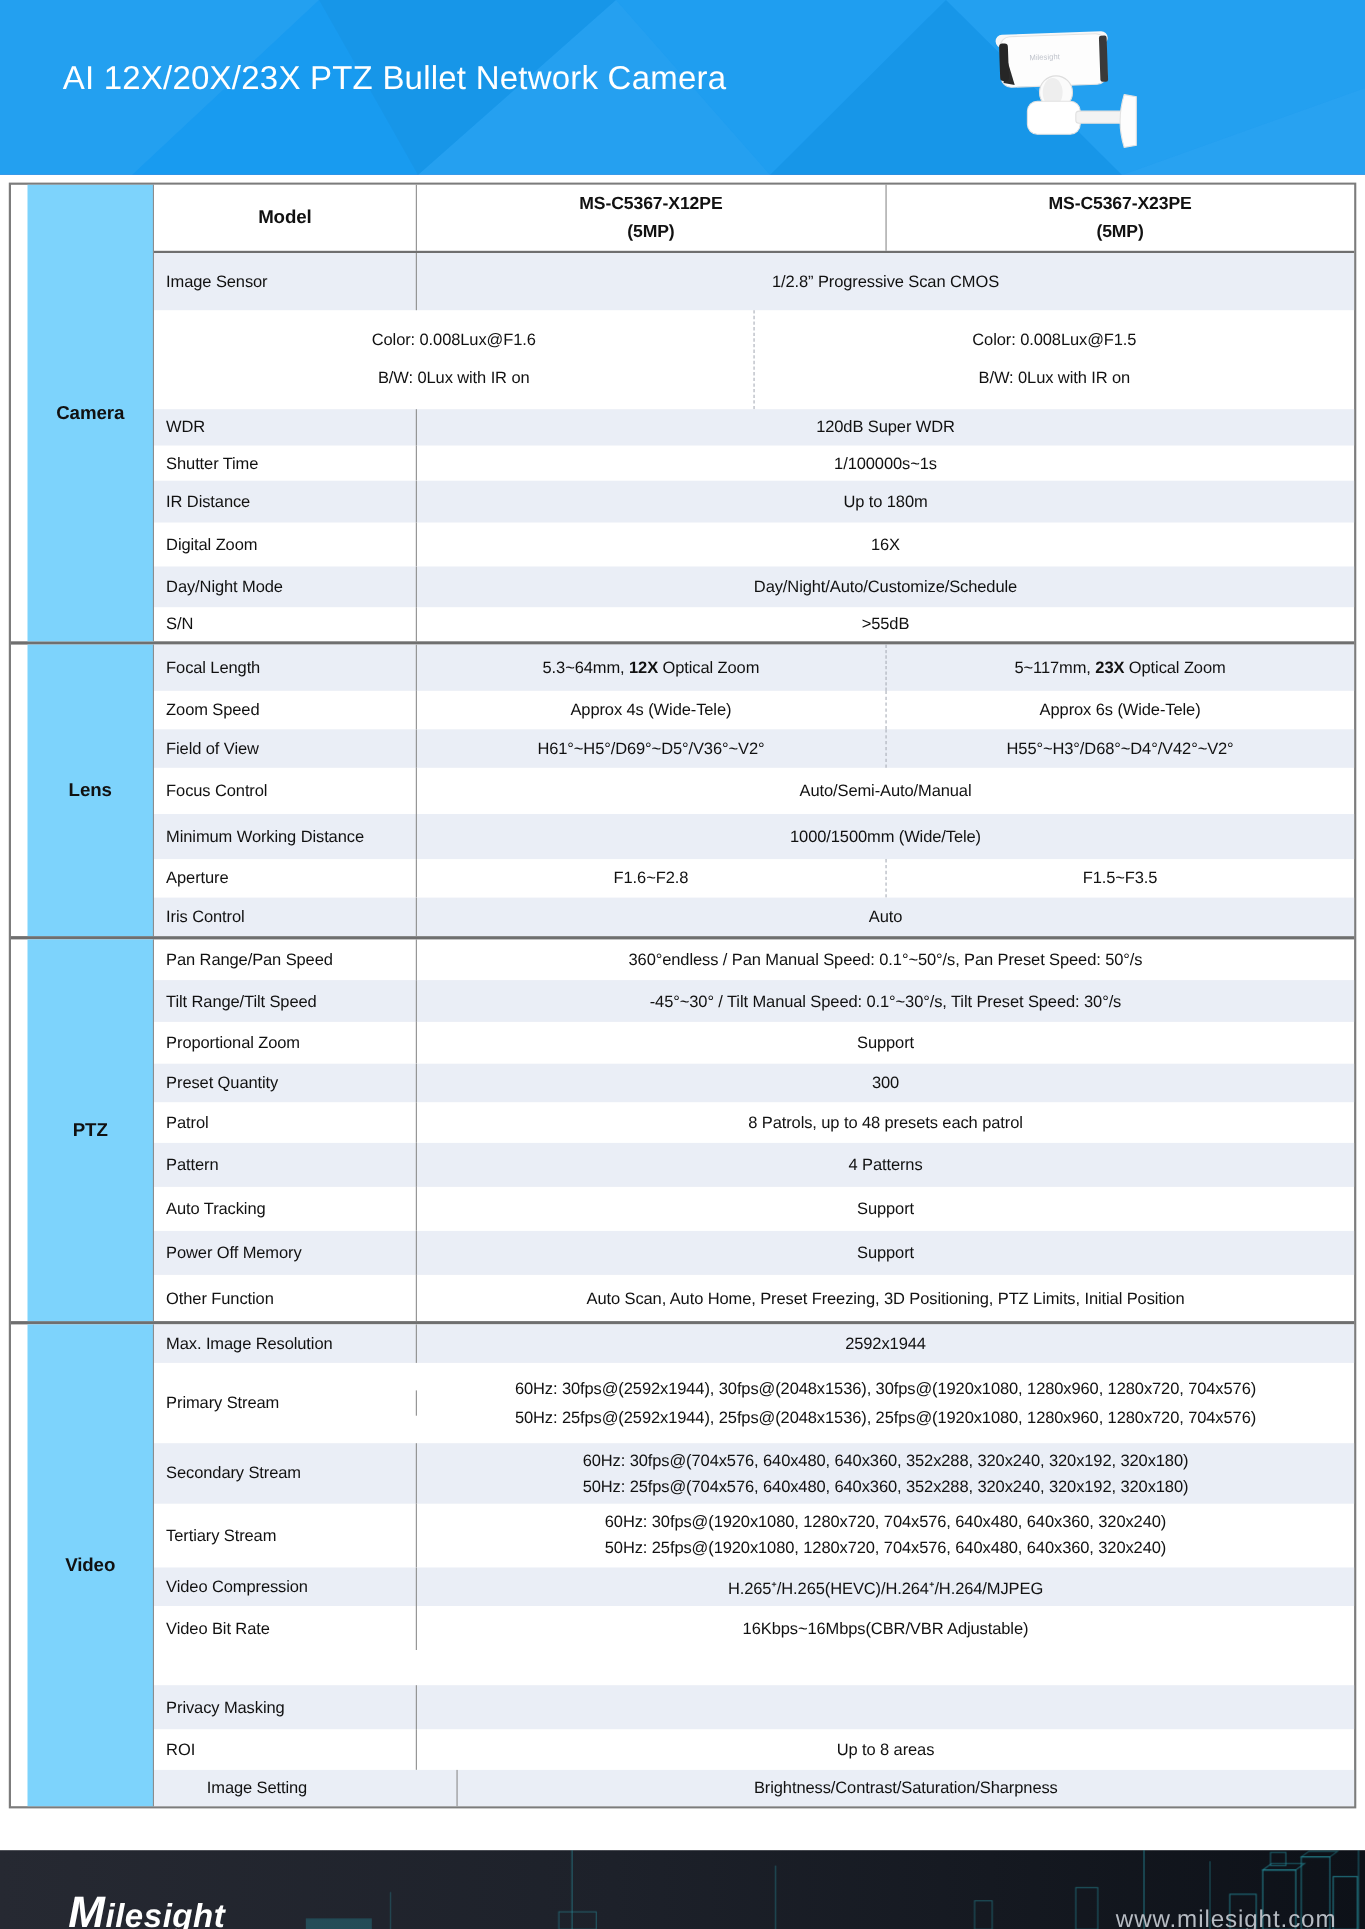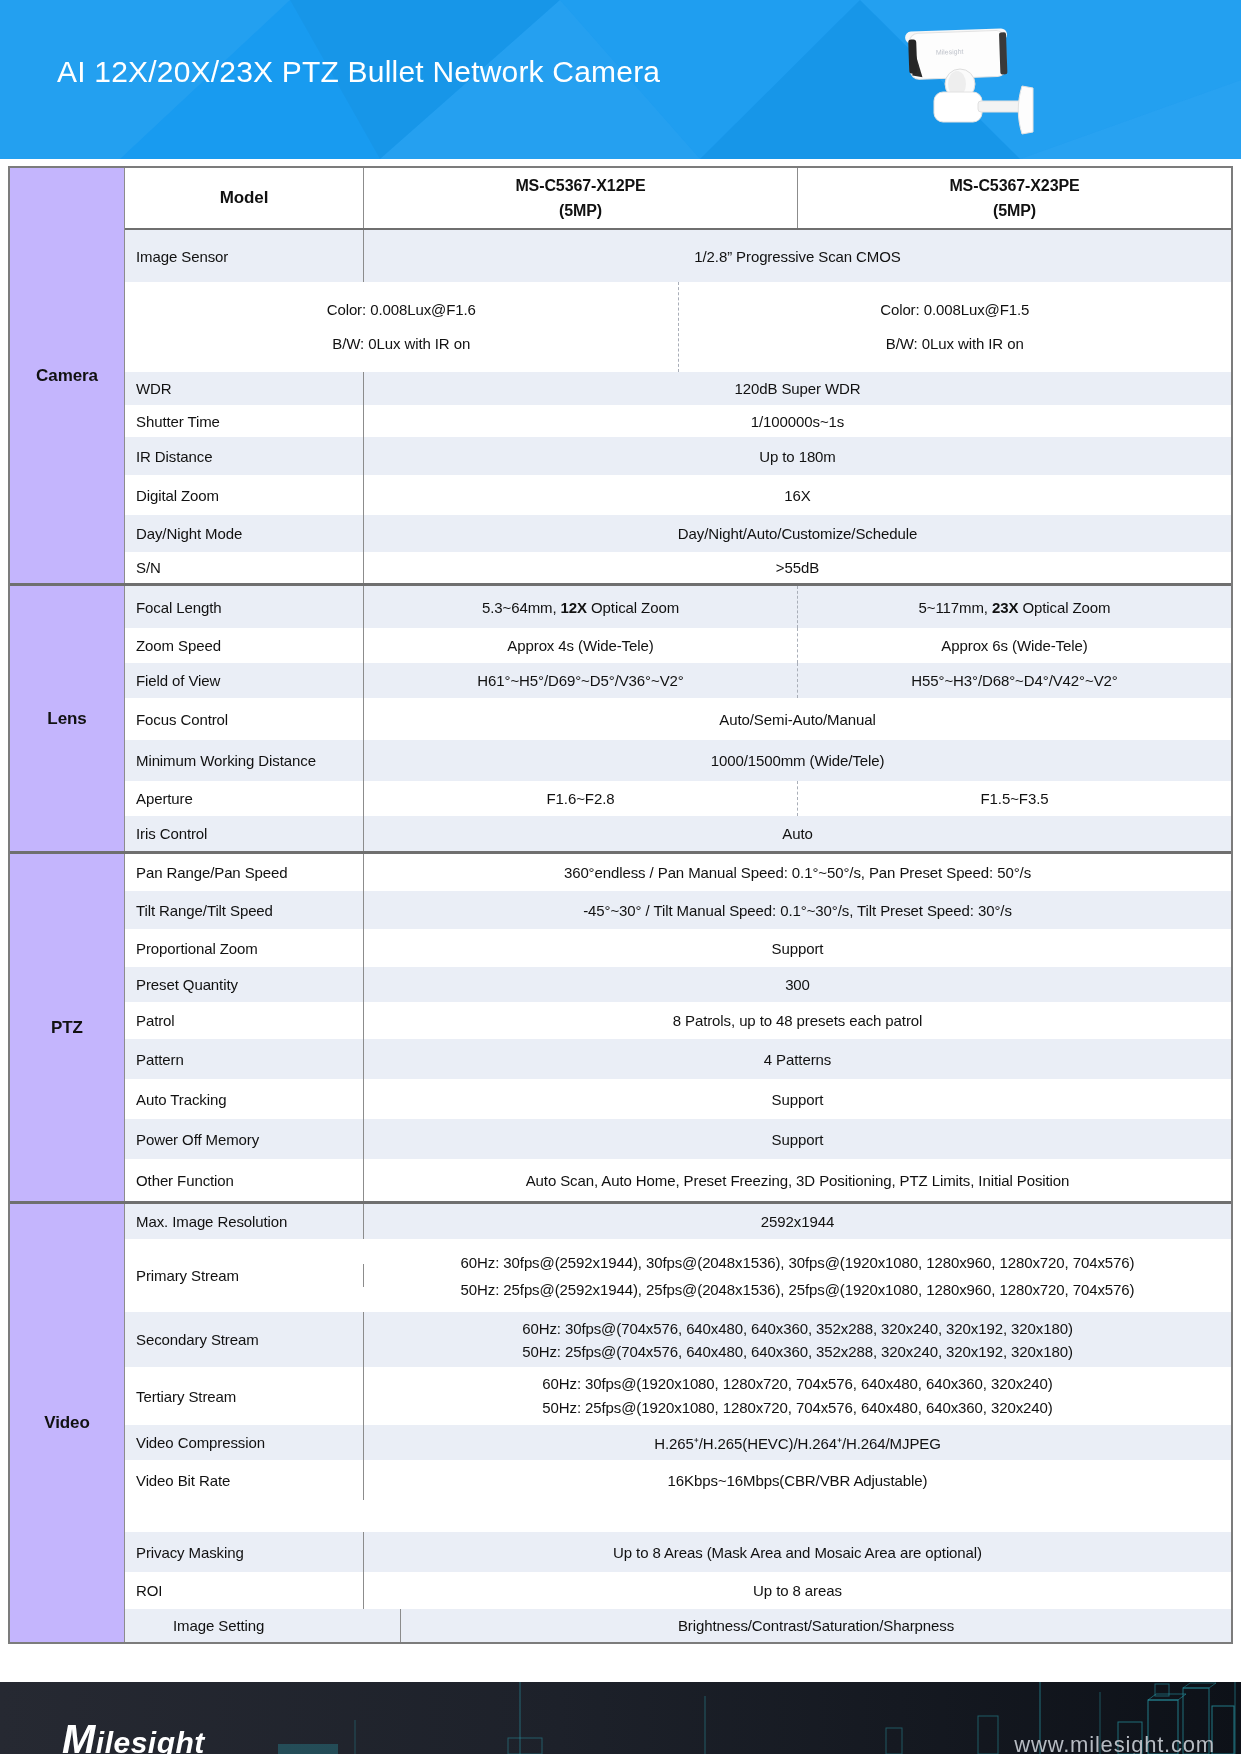--- a/index.html
+++ b/index.html
@@ -22,21 +22,21 @@
   .spec-table {
     position:absolute; left:8px; top:166px; width:1225px;
     border:2px solid #7c7c7c; background:#fff;
     font-size:15px; letter-spacing:-0.1px;
   }
   .spec-section { display:flex; }
   .spec-section + .spec-section { border-top:3px solid #6f6f6f; }
   .cat-cell {
     width:115px; flex:0 0 115px; border-right:1px solid #8c8c8c;
     display:flex; align-items:center; justify-content:center;
-    font-weight:700; font-size:17px; background:#c4b5fd;
+    font-weight:700; font-size:17px; background:#7dd3fc;margin-left:15px;
   }
   .rows { flex:1; display:flex; flex-direction:column; min-width:0; }
 
   .model-row { display:flex; min-height:62px; border-bottom:2px solid #6f6f6f; background:#fff; }
   .model-row .mlabel {
     width:239px; flex:0 0 239px; border-right:1px solid #8c8c8c;
     display:flex; align-items:center; justify-content:center;
     font-weight:700; font-size:17px;
   }
   .model-row .mcols { flex:1; display:flex; }
@@ -327,23 +327,20 @@
             </div>
           </div>
           <div class="spec-row" style="min-height: 40px;">
             <div class="label">Video Bit Rate</div>
             <div class="cells">
               <div class="cell"><span>16Kbps~16Mbps(CBR/VBR Adjustable)</span></div>
             </div>
           </div>
           <div class="spec-row striped" style="min-height: 40px; margin-top: 32px;">
             <div class="label">Privacy Masking</div>
-            <div class="cells">
-              <div class="cell"><span>Up to 8 Areas (Mask Area and Mosaic Area are optional)</span></div>
-            </div>
           </div>
           <div class="spec-row" style="min-height: 37px;">
             <div class="label">ROI</div>
             <div class="cells">
               <div class="cell"><span>Up to 8 areas</span></div>
             </div>
           </div>
           <div class="spec-row striped" style="min-height: 33px; padding-left: 37px;">
             <div class="label">Image Setting</div>
             <div class="cells">

